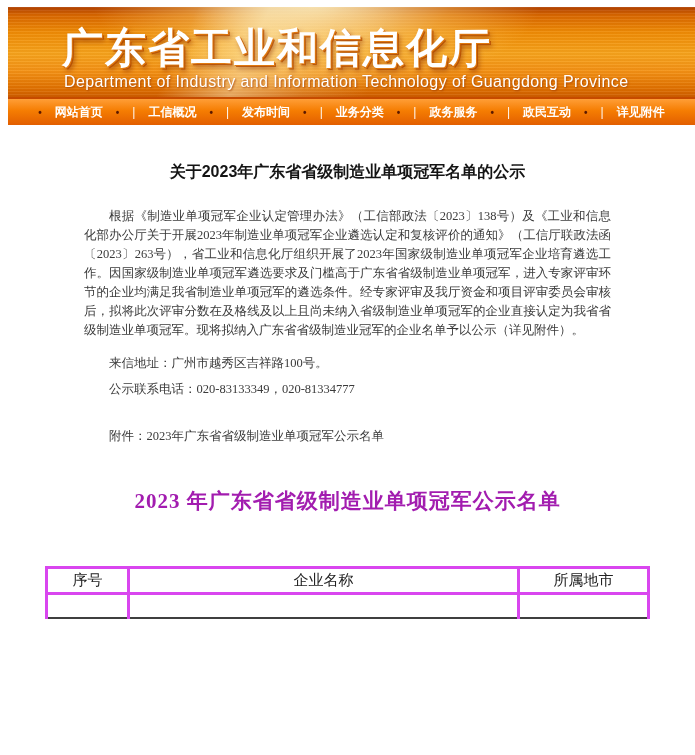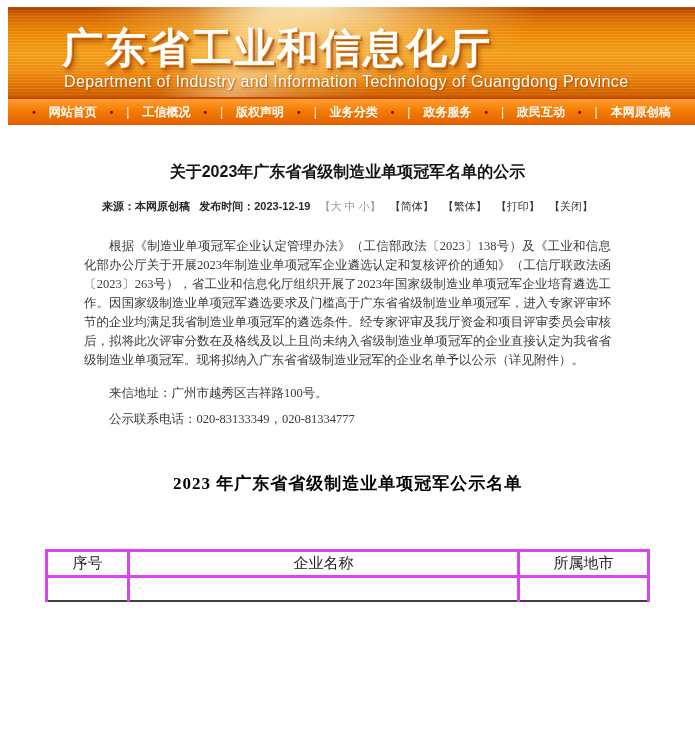--- a/index.html
+++ b/index.html
@@ -62,21 +62,21 @@
   .content p.p1{margin-top:24px;}
   .content p.p2{margin-top:8px;}
   .content p.addr{margin-top:14px;}
   .content p.post{margin-top:7px;}
   .content p.phone{margin-top:7px;}
   .content p.attach{margin-top:28px;cursor:pointer;}
   
   .list-title{
     margin-top:42px;text-align:center;
     font-family:"Liberation Serif","DejaVu Serif",serif;
-    font-size:17px;font-weight:bold;color:#000000;line-height:26px;letter-spacing:1px;
+    font-size:21px;font-weight:bold;color:#a21caf;line-height:26px;letter-spacing:1px;
   }
   table.champ{
     width:602px;margin:52px auto 0;border-collapse:collapse;
     border:2px solid #3f3f3f;
     font-family:"Liberation Serif","DejaVu Serif",serif;
     font-size:15px;color:#222222;table-layout:fixed;
   }
   table.champ th, table.champ td{
     border:3px solid #d946ef;text-align:center;font-weight:normal;
     height:21px;padding:1px 2px;overflow:hidden;white-space:nowrap;
@@ -93,51 +93,43 @@
 </div>
 
 <div class="navbar">
   <span class="nav-dot">•</span>
   <span class="nav-item">网站首页</span>
   <span class="nav-dot">•</span>
   <span class="nav-sep">|</span>
   <span class="nav-item">工信概况</span>
   <span class="nav-dot">•</span>
   <span class="nav-sep">|</span>
-  <span class="nav-item">版权声明</span>
+  <span class="nav-item">发布时间</span>
   <span class="nav-dot">•</span>
   <span class="nav-sep">|</span>
   <span class="nav-item">业务分类</span>
   <span class="nav-dot">•</span>
   <span class="nav-sep">|</span>
   <span class="nav-item">政务服务</span>
   <span class="nav-dot">•</span>
   <span class="nav-sep">|</span>
   <span class="nav-item">政民互动</span>
   <span class="nav-dot">•</span>
   <span class="nav-sep">|</span>
-  <span class="nav-item">本网原创稿</span>
+  <span class="nav-item">详见附件</span>
 </div>
 
 <div class="content">
   <h1 class="article-title">关于2023年广东省省级制造业单项冠军名单的公示</h1>
 
-  <div class="meta">
-    <span class="strong">来源：本网原创稿</span>
-    <span class="strong">发布时间：2023-12-19</span>
-    <span class="gray clickable">【大 中 小】</span>
-    <span class="clickable">【简体】</span>
-    <span class="clickable">【繁体】</span>
-    <span class="clickable">【打印】</span>
-    <span class="clickable">【关闭】</span>
-  </div>
 
   <p class="p1">根据《制造业单项冠军企业认定管理办法》（工信部政法〔2023〕138号）及《工业和信息化部办公厅关于开展2023年制造业单项冠军企业遴选认定和复核评价的通知》（工信厅联政法函〔2023〕263号），省工业和信息化厅组织开展了2023年国家级制造业单项冠军企业培育遴选工作。因国家级制造业单项冠军遴选要求及门槛高于广东省省级制造业单项冠军，进入专家评审环节的企业均满足我省制造业单项冠军的遴选条件。经专家评审及我厅资金和项目评审委员会审核后，拟将此次评审分数在及格线及以上且尚未纳入省级制造业单项冠军的企业直接认定为我省省级制造业单项冠军。现将拟纳入广东省省级制造业冠军的企业名单予以公示（详见附件）。</p>
   <p class="addr">来信地址：广州市越秀区吉祥路100号。</p>
   <p class="phone">公示联系电话：020-83133349，020-81334777</p>
+  <p class="attach">附件：2023年广东省省级制造业单项冠军公示名单</p>
 </div>
 
 <div class="list-title">2023 年广东省省级制造业单项冠军公示名单</div>
 
 <table class="champ">
   <colgroup>
       <col class="c-no">
       <col class="c-name">
       <col class="c-city">
     </colgroup>

